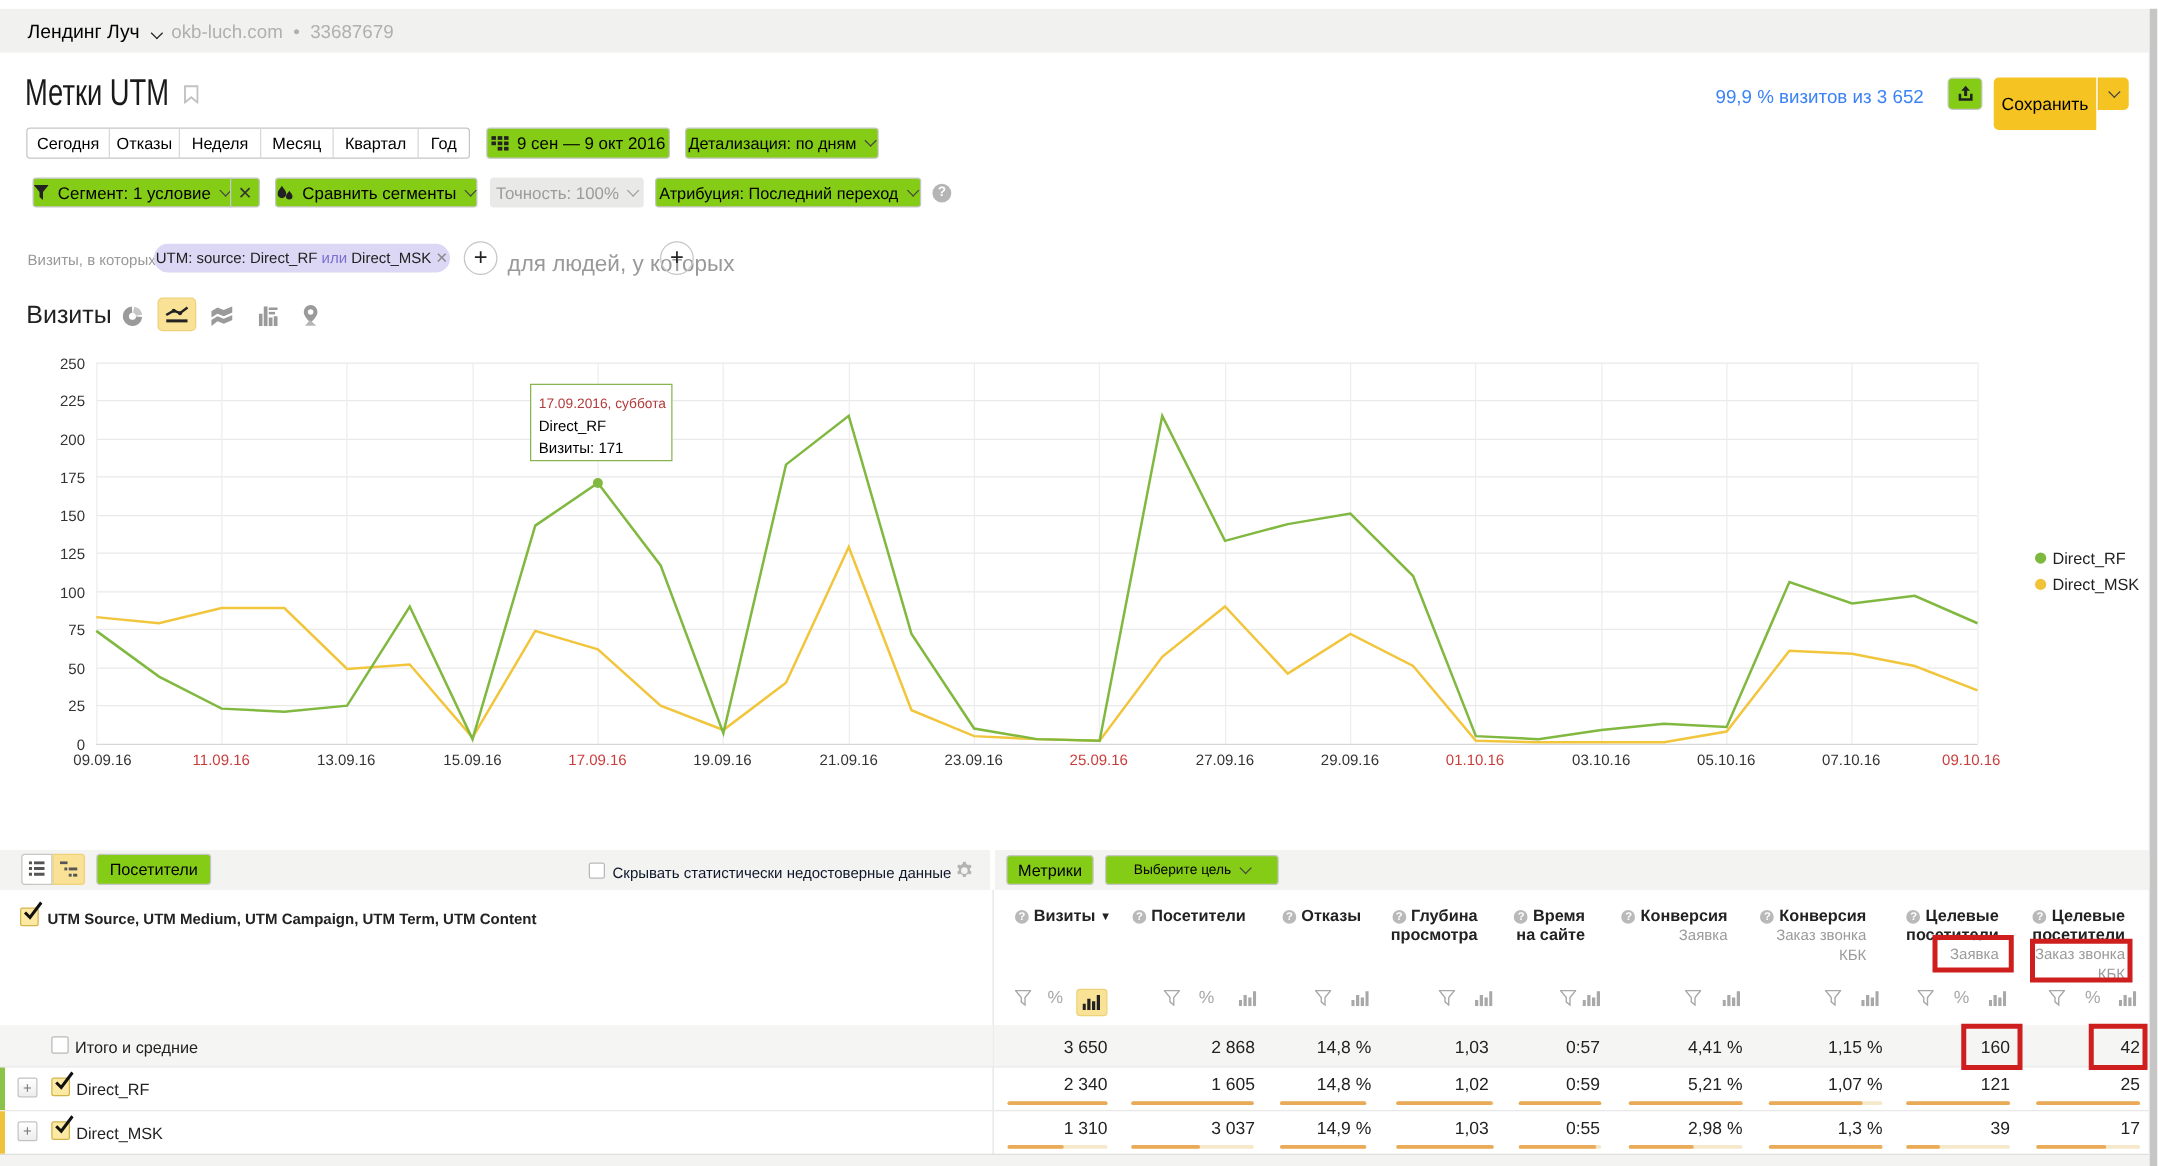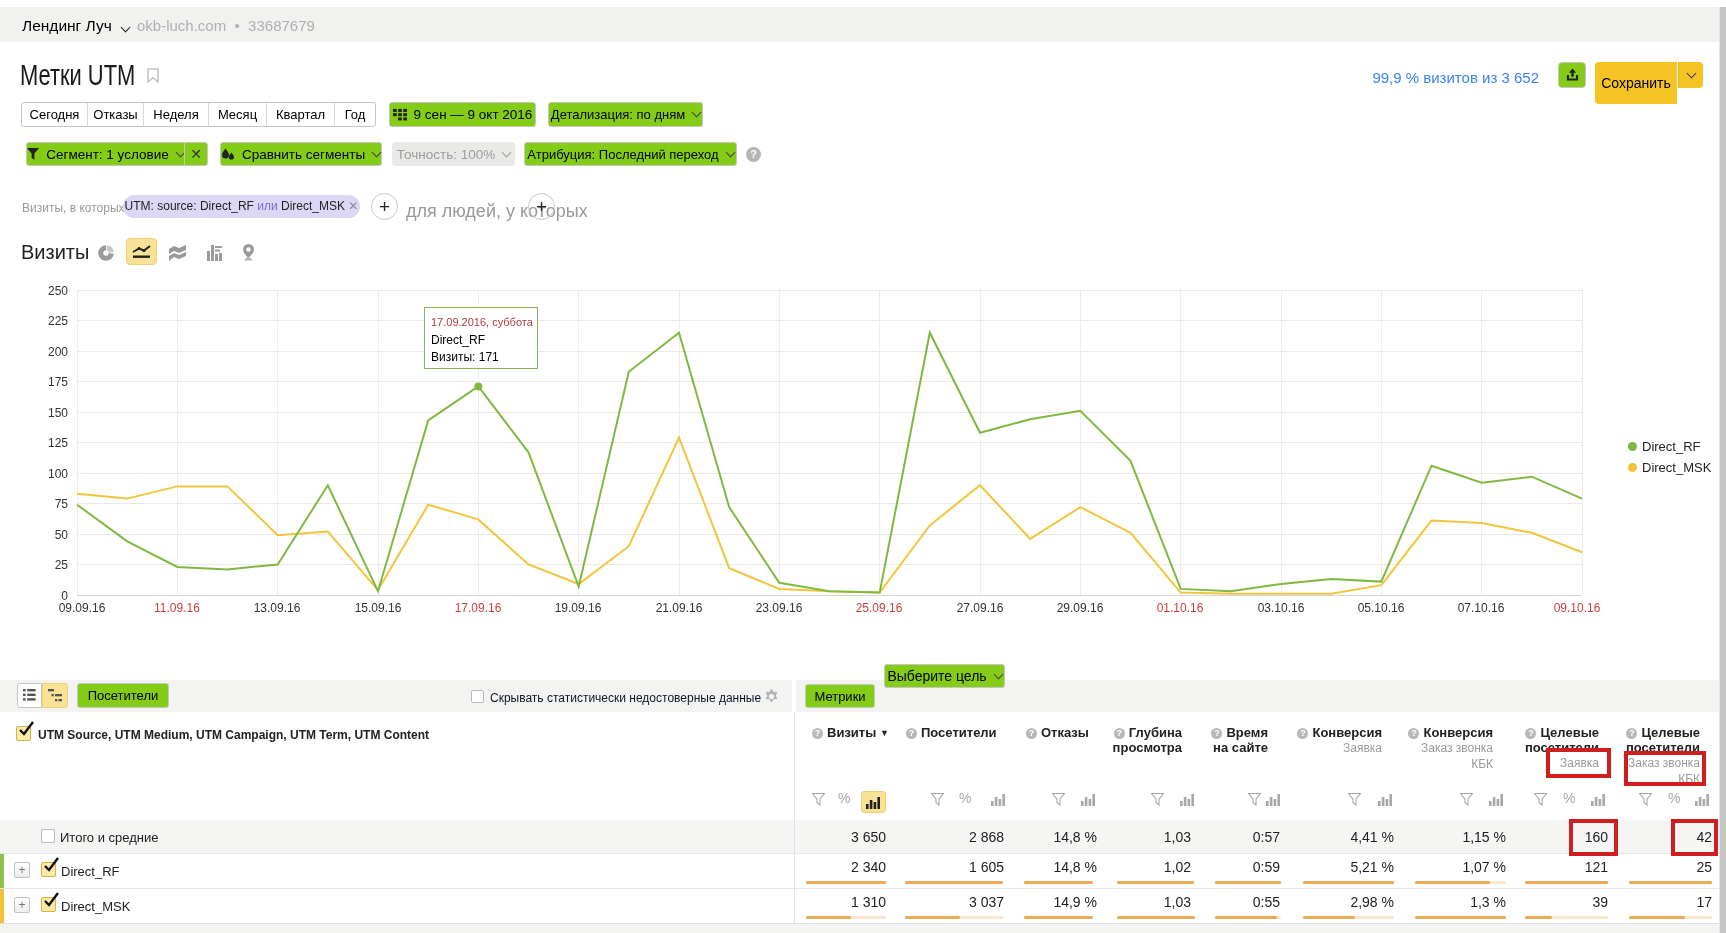--- a/index.html
+++ b/index.html
@@ -207,21 +207,21 @@
         <rect x="10.5" y="10" width="3.5" height="2.3"></rect>
       </g>
     </svg></div>
 <div class="btn" style="left:77px;top:683px;width:92px;height:25px;font-size:13px">Посетители</div>
 <div class="abs" style="left:471px;top:690px;width:13px;height:13px;background:#fff;border:1px solid #b9b9b9;border-radius:2px"></div>
 <div class="abs" style="left:490px;top:691px;font-size:12px;color:#0f172a">Скрывать статистически недостоверные данные</div>
 <svg class="abs" style="left:764px;top:689px" width="15" height="15" viewBox="0 0 16 16">
     <path fill="#b3b3b3" d="M8 5.2 a2.8 2.8 0 1 0 0 5.6 a2.8 2.8 0 0 0 0-5.6 z M6.8 0.5 h2.4 l0.35 1.9 a5.9 5.9 0 0 1 1.6 0.95 l1.85-0.65 1.2 2.1 -1.5 1.25 a6 6 0 0 1 0 1.9 l1.5 1.25 -1.2 2.1 -1.85-0.65 a5.9 5.9 0 0 1 -1.6 0.95 l-0.35 1.9 h-2.4 l-0.35-1.9 a5.9 5.9 0 0 1 -1.6-0.95 l-1.85 0.65 -1.2-2.1 1.5-1.25 a6 6 0 0 1 0-1.9 l-1.5-1.25 1.2-2.1 1.85 0.65 a5.9 5.9 0 0 1 1.6-0.95 z"></path>
   </svg>
 <div class="btn" style="left:805px;top:684px;width:70px;height:24px;font-size:13px">Метрики</div>
-<div class="btn" style="left:884px;top:664px;width:121px;height:24px;font-size:14px">Выберите цель<span class="chev"></span></div>
+<div class="btn" style="left:884px;top:684px;width:139px;height:24px;font-size:11px">Выберите цель<span class="chev"></span></div>
 
 <div class="ck" style="left:16px;top:726px"></div>
 <svg class="abs" style="left:18px;top:720px" width="16" height="19" viewBox="0 0 16 19">
     <path d="M2 10 L6 14 L15 2" fill="none" stroke="#111" stroke-width="2.4"></path>
   </svg>
 <div class="abs" style="left:38px;top:728px;font-size:12px;font-weight:bold;color:#222">UTM Source, UTM Medium, UTM Campaign, UTM Term, UTM Content</div>
 
 <div class="abs" style="left:794px;top:712px;width:1px;height:212px;background:#e3e3e3"></div>
 
 <div class="abs" style="left:0;top:820px;width:794px;height:33px;background:#f5f5f3"></div>

